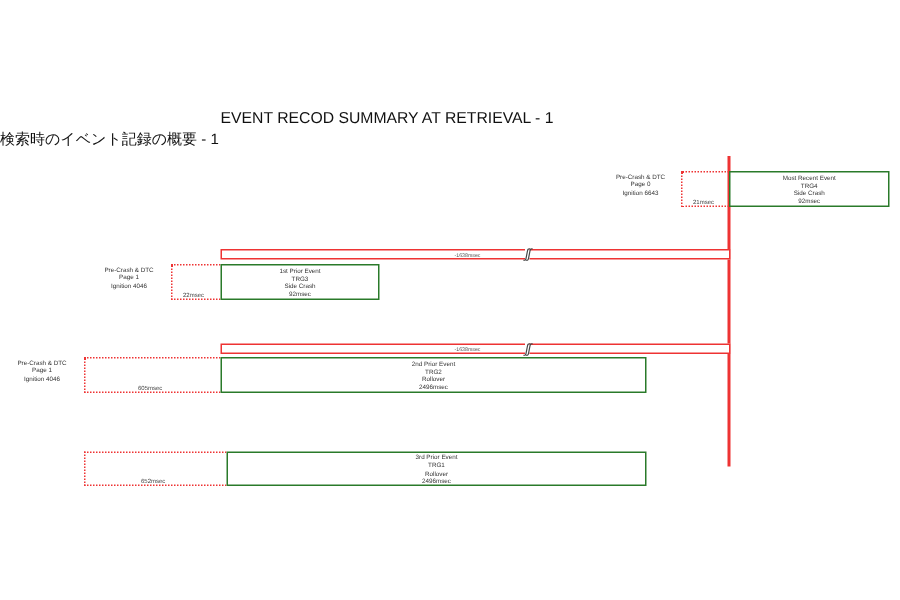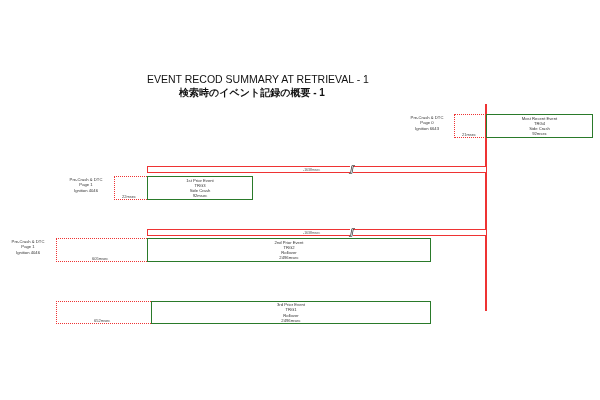--- a/index.html
+++ b/index.html
@@ -1,20 +1,20 @@
 <!DOCTYPE html>
 <html><head>
 <meta charset="utf-8">
 <style>
   html, body { margin:0; padding:0; }
   body { width:600px; height:400px; background:#ffffff; position:relative; overflow:hidden;
          font-family:"Liberation Sans", sans-serif; color:#222; }
   .abs { position:absolute; }
   .title { left:0; width:516px; text-align:center; font-size:10.5px; color:#111; }
-  .subtitle { left:0; width:504px; text-align:center; font-size:10px; font-weight:bold; color:#111; }
+  .subtitle { left:0; width:504px; text-align:left; font-size:10px; font-weight:normal; color:#111; }
   .vline { background:#ee3333; width:2px; }
   .redbar { border:1.5px solid #ee3333; box-sizing:border-box; height:7px; background:#fff; }
   .redbar-label { font-size:3.5px; color:#555; }
   .squig { font-size:9px; color:#444; background:#fff; line-height:9px; letter-spacing:-1px;font-style:italic; }
   .greenbox { border:1.5px solid #2a7a2a; box-sizing:border-box; background:#fff;
               display:flex; flex-direction:column; align-items:center; justify-content:center; }
   .greenbox span { font-size:4.2px; line-height:5.2px; color:#333; display:block; }
   .dotbox { border:1.3px dotted #ee3333; border-right:none; box-sizing:border-box; }
   .dotlabel { font-size:4px; color:#444; }
   .sidelabel { font-size:4.2px; line-height:5.3px; color:#333; text-align:center; }

